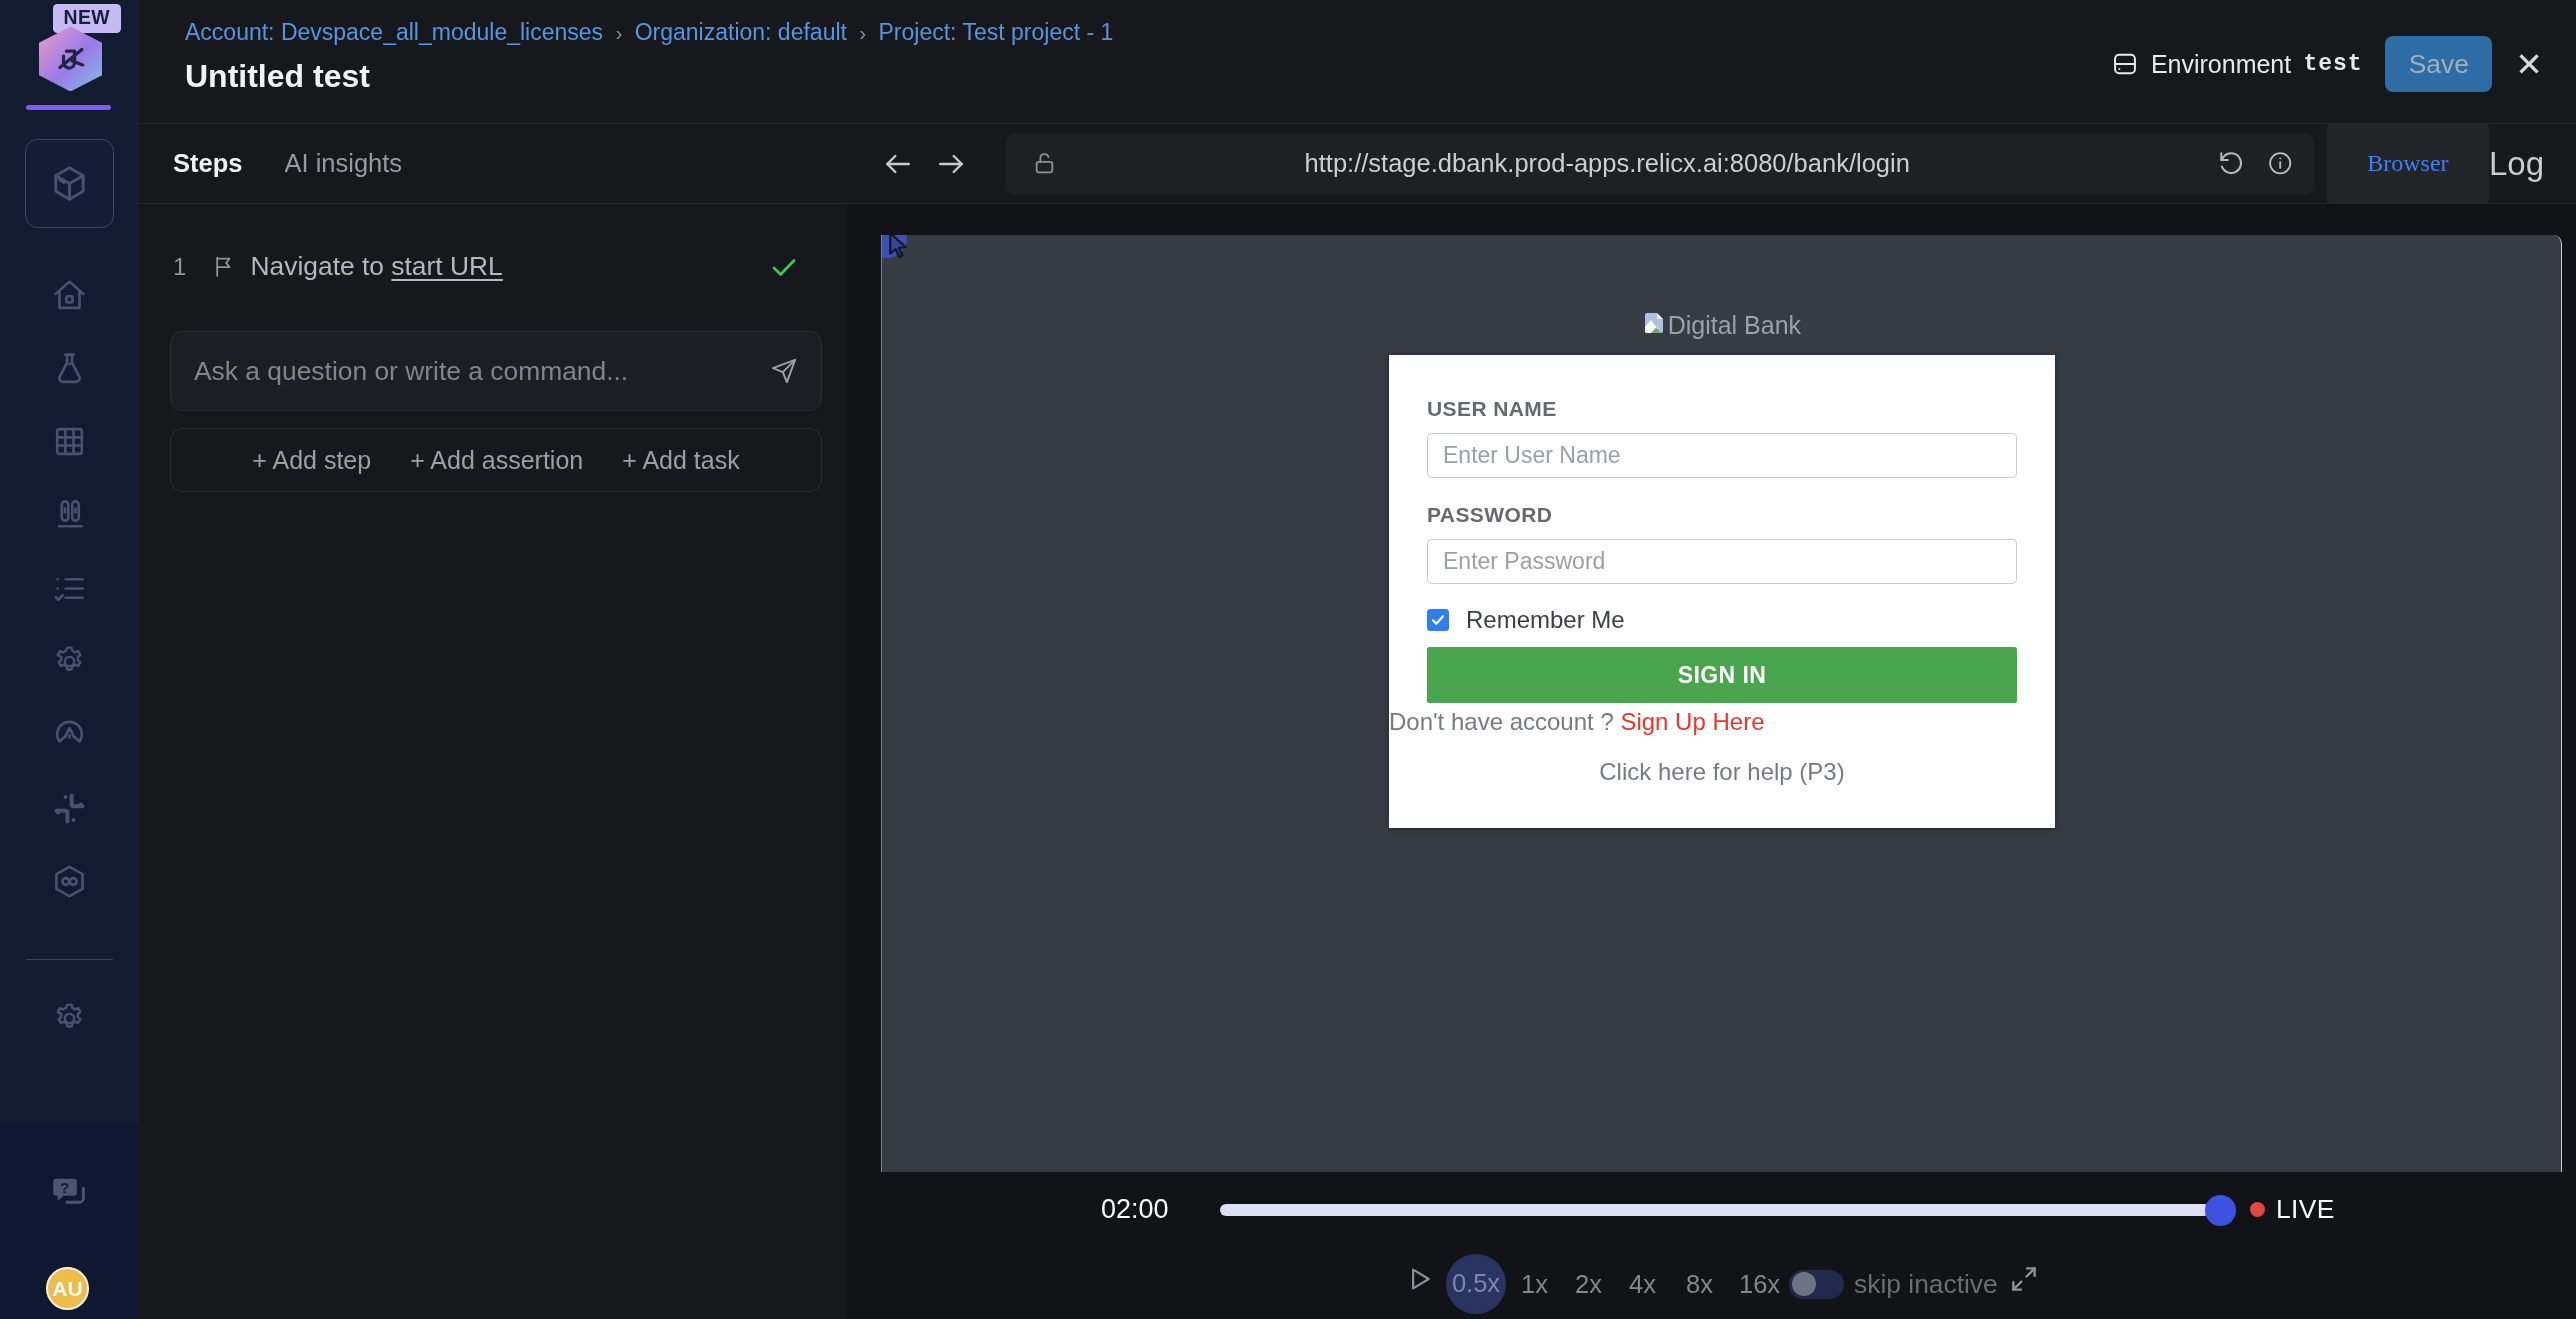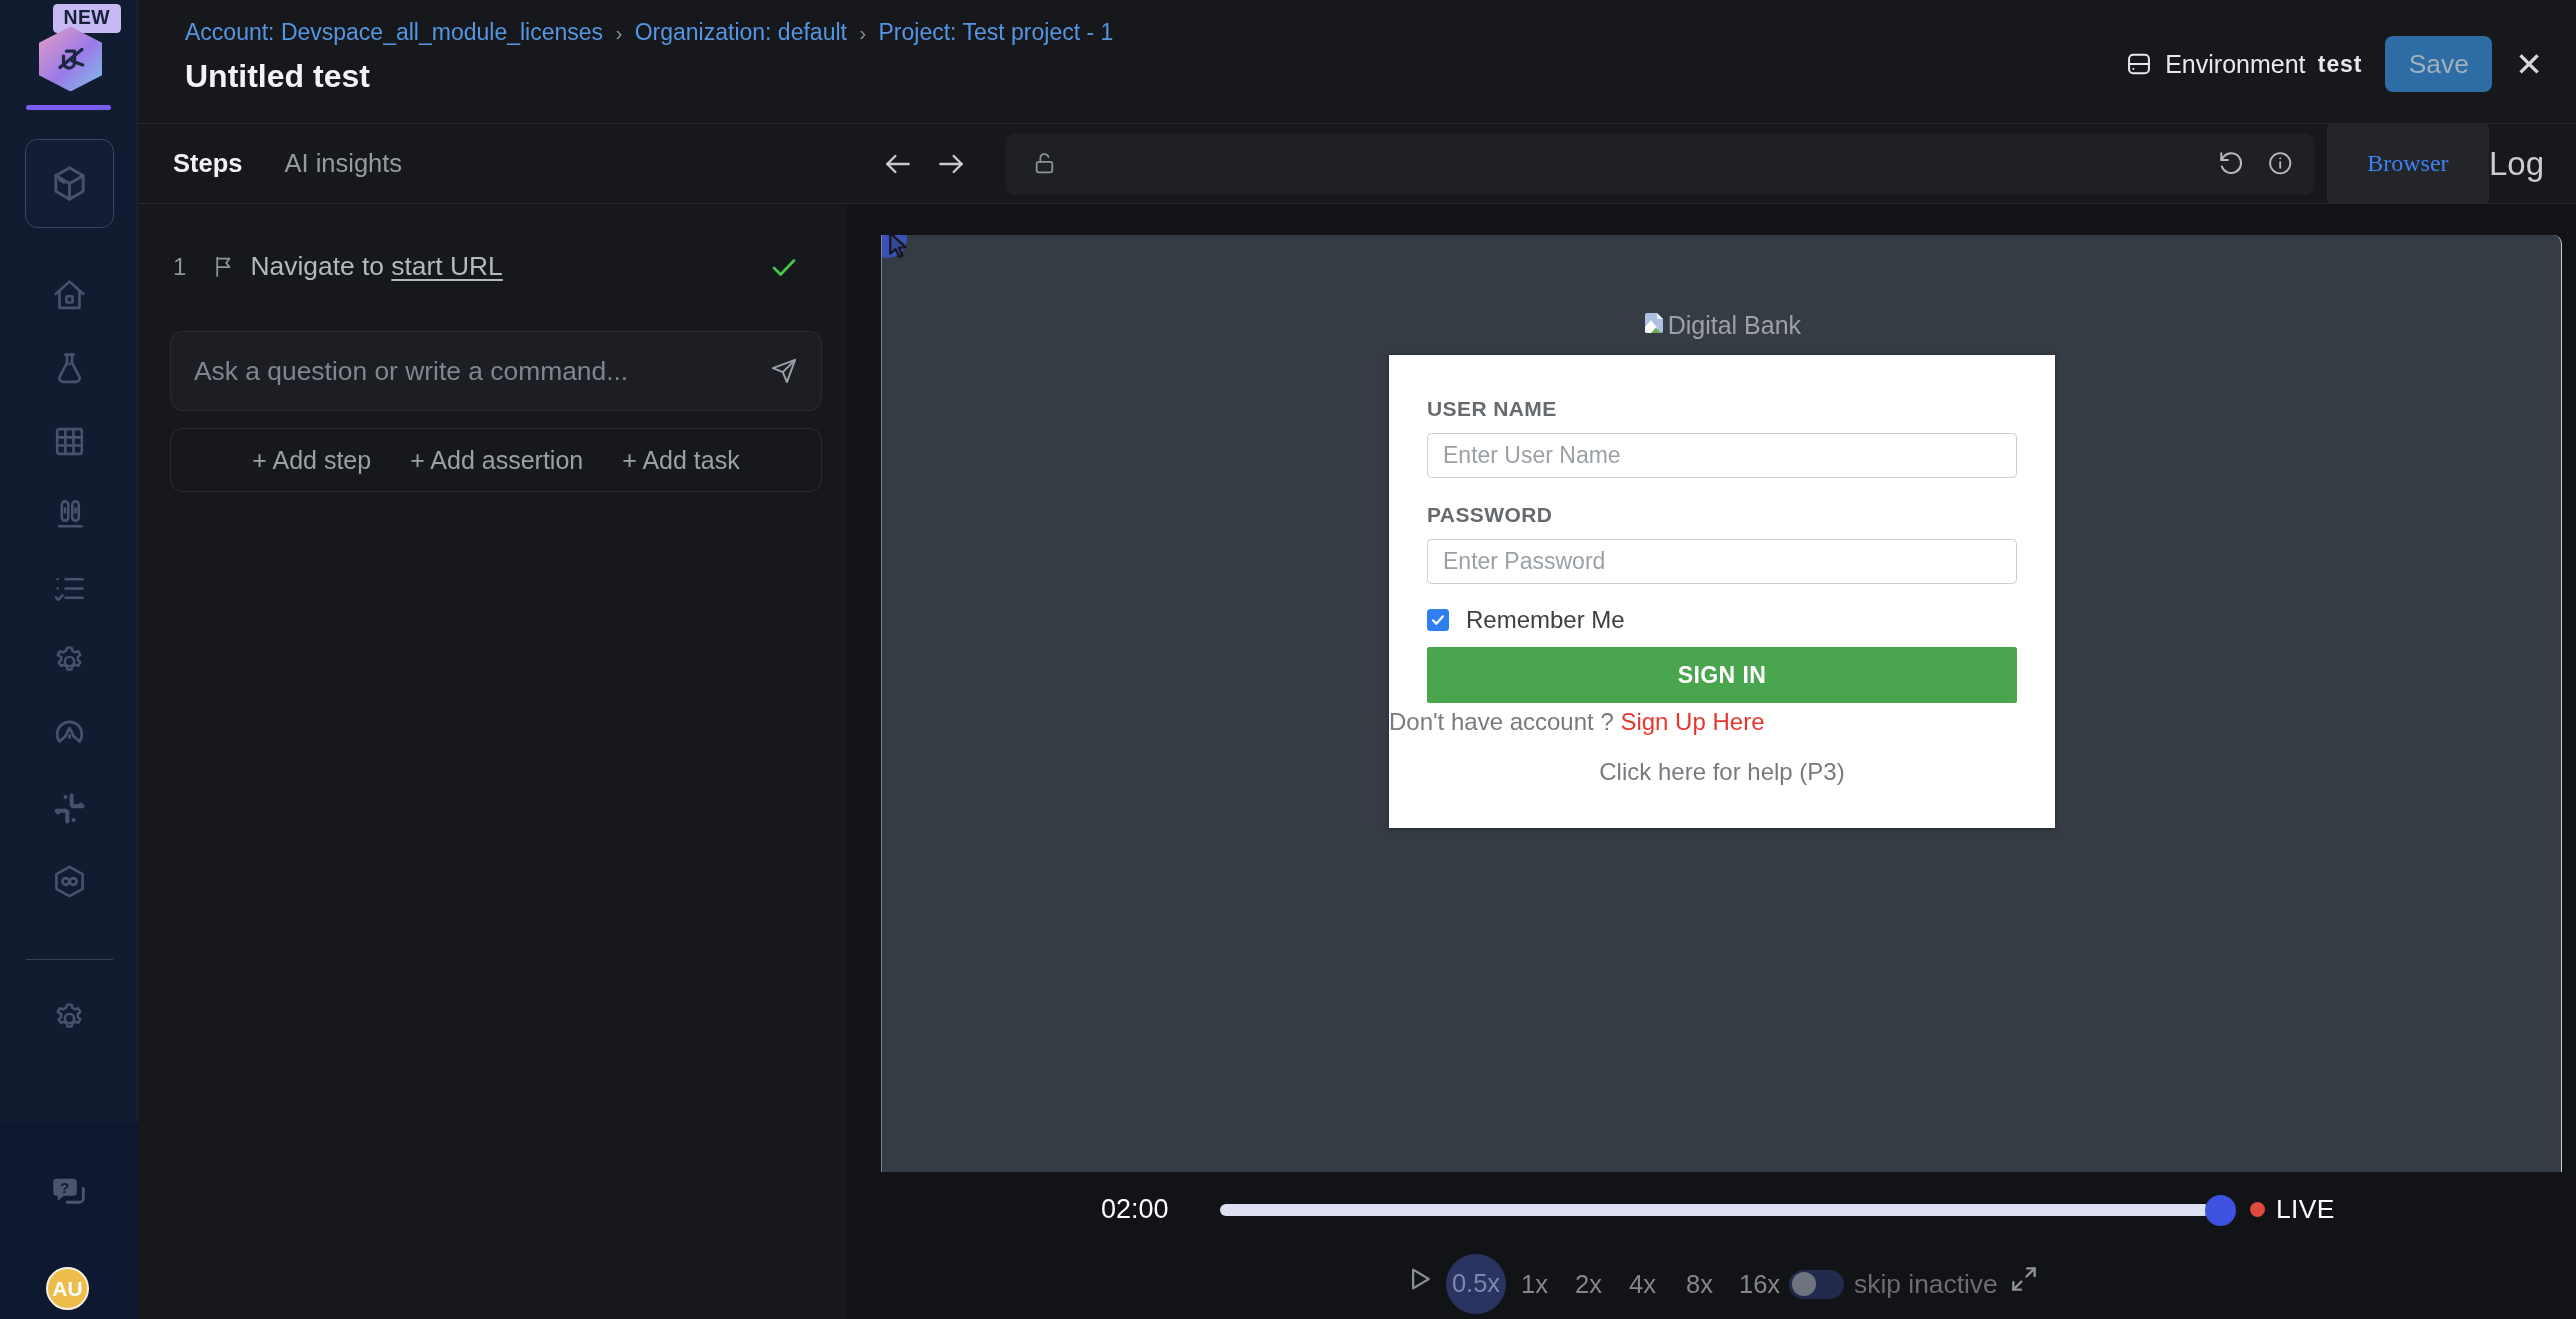--- a/index.html
+++ b/index.html
@@ -30,21 +30,21 @@
 
   
   .header{position:absolute; left:138px; top:0; width:2438px; height:124px; background:#17181c; border-bottom:0.9px solid #26272b;}
   .breadcrumb{position:absolute; left:47px; top:19.4px; font-size:23px; color:#5496e3; display:flex; gap:12.3px; align-items:center;}
   .crumb{cursor:pointer}
   .crumb-sep{color:#8a8f98; font-size:21px;}
   .page-title{position:absolute; left:47px; top:58px; font-size:32px; font-weight:600; color:#f2f3f5;}
   .header-right{position:absolute; right:33px; top:35px; height:58px; display:flex; align-items:center; gap:23px;}
   .env-wrap{display:flex; align-items:center; gap:12.3px; color:#e8e9ec;}
   .env-label{font-size:25px;}
-  .env-value{font-family:Liberation Sans, sans-serif; font-size:23px; font-weight:bold; letter-spacing:0.9px;}
+  .env-value{font-family:Liberation Mono, monospace; font-size:23px; font-weight:bold; letter-spacing:0.9px;}
   .save-btn{width:107px; height:56px; border:none; border-radius:8px; background:#2d6ca5; color:#9fb0bd; font-size:26.4px; font-family:inherit; cursor:pointer;}
   .close-x{font-size:33px; color:#d6d8dc; cursor:pointer; line-height:1;}
 
   
   .steps-panel{position:absolute; left:138px; top:124px; width:824px; height:1195px; background:#17181b; border-right:0.9px solid #55565a;}
   .tabs-row{position:absolute; left:0; top:0; width:100%; height:80px; border-bottom:0.9px solid #28292d; display:flex; align-items:center; padding-left:35px; gap:42px;}
   .tab{font-size:25.5px; cursor:pointer;}
   .tab.active{color:#f1f2f4; font-weight:600;}
   .tab.inactive{color:#979aa1;}
   .step-row{position:absolute; left:35px; top:116px; width:638px; height:53px; display:flex; align-items:center; cursor:pointer;}
@@ -296,20 +296,21 @@
             <path d="M14 6 L20 12 L14 18"></path>
           </svg>
       </span>
       <div class="url-pill">
         <span class="lock-ic">
           <svg width="25" height="25" viewBox="0 0 24 24" fill="none" stroke="currentColor" stroke-width="1.7" stroke-linecap="round" stroke-linejoin="round">
               <rect x="4.5" y="10.5" width="15" height="10" rx="2"></rect>
               <path d="M8 10.5 V7 a4 4 0 0 1 7.8-1.2"></path>
             </svg>
         </span>
+        <span class="url-text">http://stage.dbank.prod-apps.relicx.ai:8080/bank/login</span>
         <span class="url-actions">
           <span class="icbtn">
             <svg width="26.4" height="26.4" viewBox="0 0 24 24" fill="none" stroke="currentColor" stroke-width="1.8" stroke-linecap="round" stroke-linejoin="round">
                 <path d="M3 3 v6 h6"></path>
                 <path d="M3.5 15 a9 9 0 1 0 2.1-9.4 L3 9"></path>
               </svg>
           </span>
           <span class="icbtn">
             <svg width="26.4" height="26.4" viewBox="0 0 24 24" fill="none" stroke="currentColor" stroke-width="1.7" stroke-linecap="round">
                 <circle cx="12" cy="12" r="9.2"></circle>

